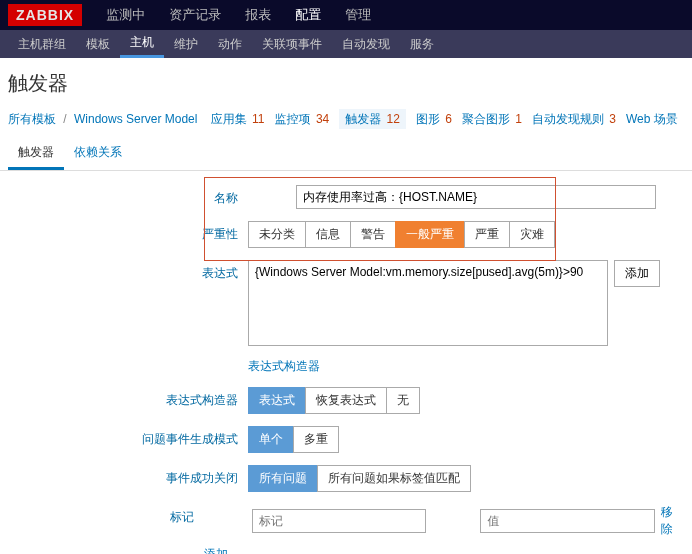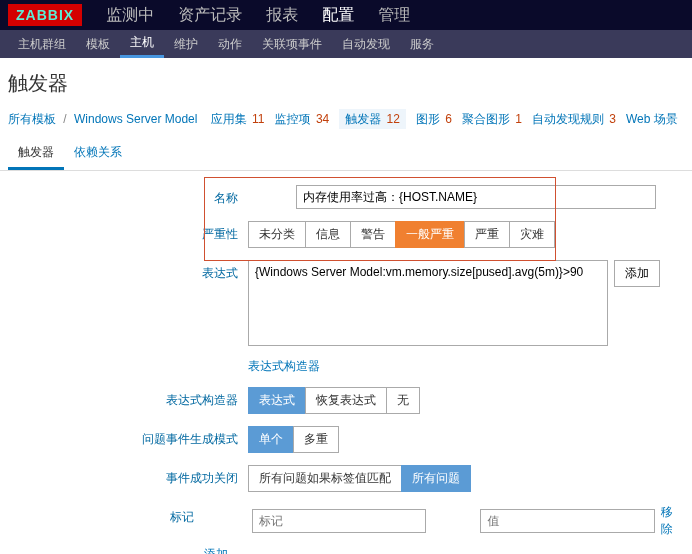--- a/index.html
+++ b/index.html
@@ -1,21 +1,21 @@
 <!DOCTYPE html>
 <html><head>
 <meta charset="utf-8">
 <style>
 * { box-sizing: border-box; margin: 0; padding: 0; }
 body { font-family: Arial, "Microsoft YaHei", sans-serif; font-size: 12px; color: #333; background: #fff; }
 
 .topbar { background: #0a0a2a; height: 30px; display: flex; align-items: center; padding: 0 8px; }
-.logo { background: #d40000; color: #5eead4; font-weight: bold; padding: 3px 8px; font-size: 14px; letter-spacing: 1px; }
+.logo { background: #d40000; color: #e5e5e5; font-weight: bold; padding: 3px 8px; font-size: 14px; letter-spacing: 1px; }
 .topnav { display: flex; margin-left: 12px; }
-.topnav a { color: #bbb; padding: 0 12px; line-height: 30px; cursor: pointer; font-size: 16px; }
+.topnav a { color: #bbb; padding: 0 12px; line-height: 30px; cursor: pointer; font-size: 13px; }
 .topnav a.active { color: #fff; }
 
 .subbar { background: #3a3a5a; height: 28px; display: flex; align-items: center; padding: 0 8px; }
 .subnav { display: flex; }
 .subnav a { color: #ccc; padding: 0 10px; line-height: 28px; cursor: pointer; font-size: 12px; }
 .subnav a.active { color: #fff; border-bottom: 3px solid #4796e0; line-height: 25px; }
 
 .page-title { font-size: 20px; padding: 12px 8px 10px; color: #333; }
 
 .breadcrumb { padding: 4px 8px 10px; font-size: 12px; }
@@ -150,22 +150,22 @@
             <div class="b sel">单个</div>
             <div class="b">多重</div>
           </div>
     </div>
   </div>
 
   <div class="row">
     <div class="lbl">事件成功关闭</div>
     <div class="ctl">
       <div class="btngroup" id="okclose-group">
+            <div class="b sel">所有问题</div>
             <div class="b">所有问题如果标签值匹配</div>
-            <div class="b sel">所有问题</div>
           </div>
     </div>
   </div>
 
   <div class="row">
     <div class="lbl">标记</div>
     <div class="ctl" style="flex-direction:column; align-items:flex-start; gap:8px;">
       <div style="display:flex; gap:6px; align-items:center;">
         <input type="text" class="w-mid" placeholder="标记" style="">
         <input type="text" class="w-mid" placeholder="值" style="">

